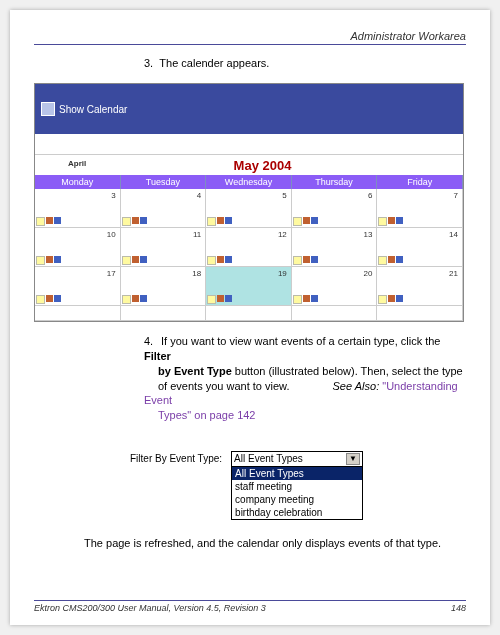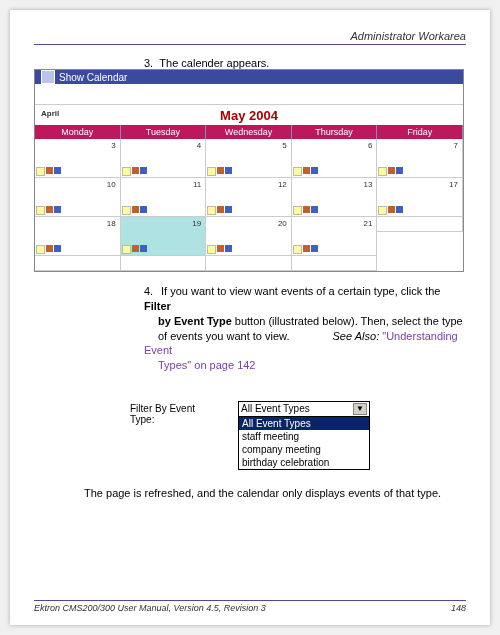--- a/index.html
+++ b/index.html
@@ -29,35 +29,35 @@
   .header-rule {
     border: none;
     border-top: 1px solid #4a4a99;
     margin: 0 0 12px 0;
   }
   .indent-block {
     margin-left: 110px;
   }
   .step-text {
     font-size: 11px;
-    margin-bottom: 0;
+    margin-bottom: 14px;
   }
   .calendar-shot {
     margin-left: 0px;
     border: 1px solid #888;
     width: 430px;
     box-sizing: border-box;
     font-size: 9px;
     background: #fff;
   }
   .cal-header {
     background: #3a4a9e;
     color: #fff;
     font-size: 10px;
-    padding: 0 6px;
+    padding: 18px 6px;
     display: flex;
     align-items: center;
   }
   .cal-header-icon {
     width: 12px; height: 12px;
     background: #b8c4e8;
     margin-right: 4px;
     border: 1px solid #fff;
   }
   .cal-spacer {
@@ -66,31 +66,32 @@
     border-bottom: 1px solid #ccc;
   }
   .cal-title-row {
     text-align: center;
     font-weight: bold;
     color: #a00;
     font-size: 13px;
     padding: 3px 0 2px 0;
     position: relative;
     background: #fff;
+    margin-left: 27px;
   }
   .cal-nav-left {
     position: absolute;
     left: 6px;
     top: 4px;
     font-size: 8px;
     color: #333;
   }
   .cal-days-row {
     display: flex;
-    background: #be185d;
+    background: #8b5cf6;
     color: #fff;
     font-size: 9px;
     justify-content: space-between;
   }
   .cal-days-row > div {
     flex: 1;
     text-align: center;
     padding: 2px 0;
     border-right: 1px solid #7d8dc2;
   }
@@ -142,21 +143,21 @@
   .link-ref { color: #7a3da8; }
 
   .filter-shot {
     margin: 14px auto 0 auto;
     width: 240px;
     font-size: 10px;
   }
   .filter-row {
     display: flex;
     align-items: flex-start;
-    gap: 16px;
+    gap: 9px;
     margin-top: 28px;
   }
   .filter-label {
     font-size: 10px;
     padding-top: 2px;
   }
   .filter-select {
     border: 1px solid #000;
     background: #fff;
     width: 130px;
@@ -308,20 +309,28 @@
       <div class="cal-cell">
           <span class="cal-day-num">12</span>
           <div class="cal-icons">
             <div class="cal-ic ic-a"></div>
             <div class="cal-ic ic-b"></div>
             <div class="cal-ic ic-c"></div>
           </div>
         </div>
       <div class="cal-cell">
           <span class="cal-day-num">13</span>
+          <div class="cal-icons">
+            <div class="cal-ic ic-a"></div>
+            <div class="cal-ic ic-b"></div>
+            <div class="cal-ic ic-c"></div>
+          </div>
+        </div>
+      <div class="cal-cell">
+          <span class="cal-day-num">14</span>
           <div class="cal-icons">
             <div class="cal-ic ic-a"></div>
             <div class="cal-ic ic-b"></div>
             <div class="cal-ic ic-c"></div>
           </div>
         </div>
 
       <div class="cal-cell">
           <span class="cal-day-num">17</span>
           <div class="cal-icons">

